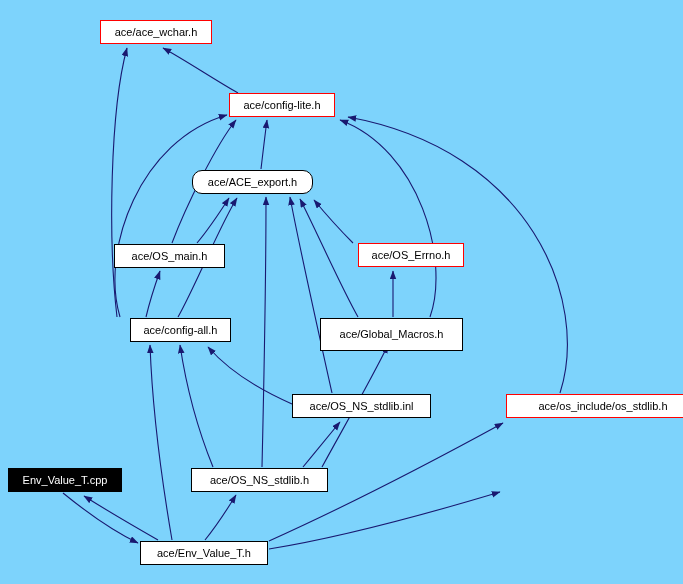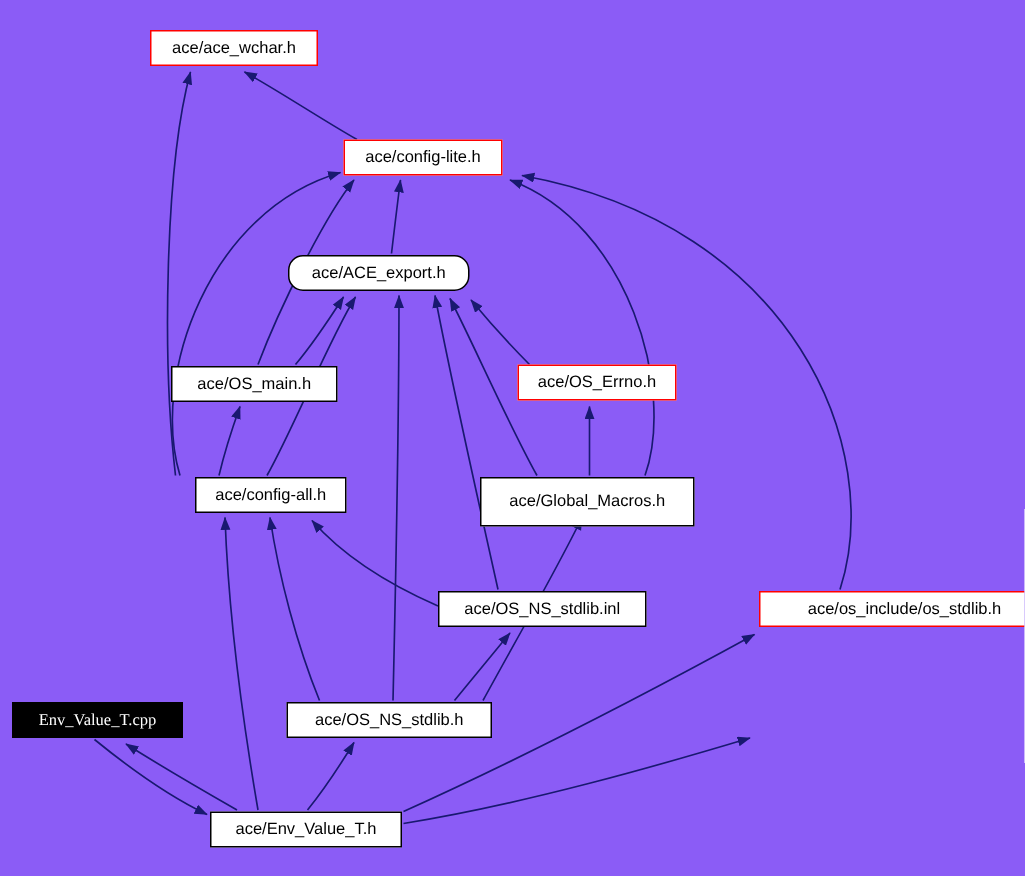--- a/index.html
+++ b/index.html
@@ -4,21 +4,21 @@
 <style>
   html, body {
     margin: 0;
     padding: 0;
     background: #ffffff;
   }
   #canvas {
     position: relative;
     width: 683px;
     height: 584px;
-    background: #8b5cf6;
+    background: #7dd3fc;
     font-family: "Liberation Sans", sans-serif;
     overflow: hidden;
   }
   #edges {
     position: absolute;
     left: 0;
     top: 0;
     width: 683px;
     height: 584px;
     pointer-events: none;
@@ -36,21 +36,20 @@
     color: #000000;
     white-space: nowrap;
   }
   .node.red {
     border-color: #ff0000;
   }
   .node.root {
     background: #000000;
     color: #ffffff;
     border-color: #000000;
-    font-family: Liberation Serif, serif;
   }
 </style>
 </head>
 <body>
 
 <div id="canvas">
 
   <svg id="edges" viewBox="0 0 683 584">
     <defs>
       <marker id="arrow" markerWidth="9" markerHeight="9" refX="7.5" refY="3" orient="auto" markerUnits="strokeWidth">
@@ -113,21 +112,21 @@
     </div>
   <div class="node red" style="left:229px; top:93px; width:106px; height:24px;">
       <span>ace/config-lite.h</span>
     </div>
   <div class="node" style="left:192px; top:170px; width:121px; height:24px;border-radius:10px;">
       <span>ace/ACE_export.h</span>
     </div>
   <div class="node" style="left:114px; top:244px; width:111px; height:24px;text-align:right;">
       <span>ace/OS_main.h</span>
     </div>
-  <div class="node red" style="left:345px; top:243px; width:106px; height:24px;text-align:right;">
+  <div class="node red" style="left:358px; top:243px; width:106px; height:24px;text-align:right;">
       <span>ace/OS_Errno.h</span>
     </div>
   <div class="node" style="left:112px; top:318px; width:101px; height:24px;margin-left:18px;">
       <span>ace/config-all.h</span>
     </div>
   <div class="node" style="left:320px; top:318px; width:143px; height:33px;">
       <span>ace/Global_Macros.h</span>
     </div>
   <div class="node" style="left:292px; top:394px; width:139px; height:24px;justify-content:center;">
       <span>ace/OS_NS_stdlib.inl</span>

